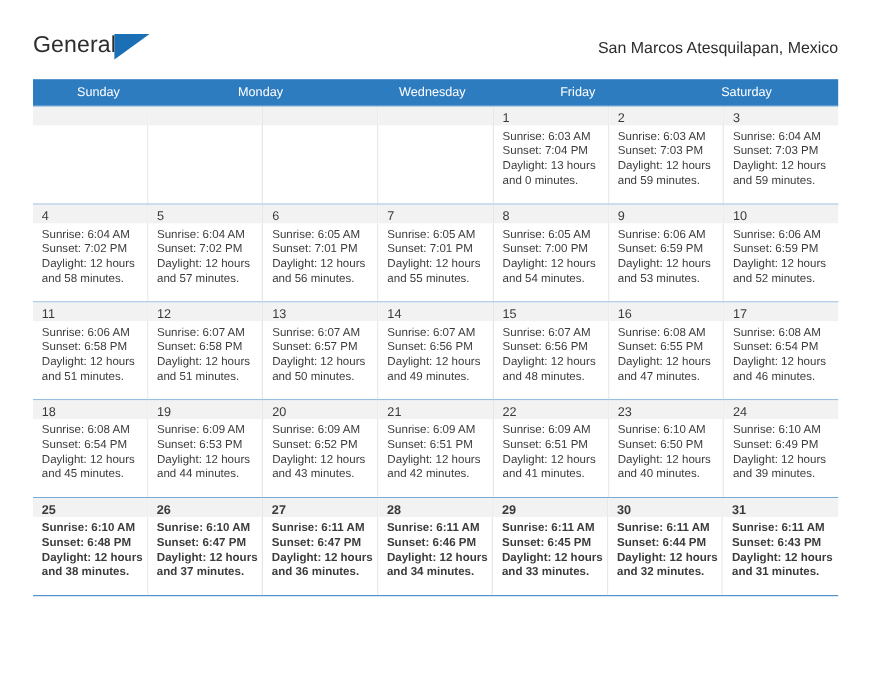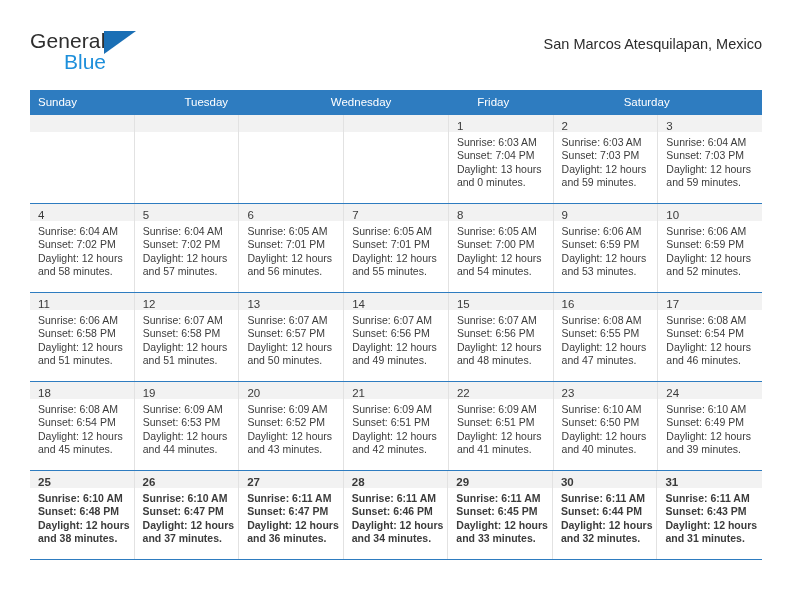--- a/index.html
+++ b/index.html
@@ -35,21 +35,21 @@
   }
   .titles { text-align: right; padding-top: 2px; }
   .title-month { font-size: 27px; color: #2c2c2c; line-height: 1.15; font-weight: normal; }
   .title-loc { font-size: 14.5px; color: #2c2c2c; margin-top: 8px; }
 
   
   .calendar { margin-top: 18px; width: 732px; }
   .weekhead { display: flex; background: #2e7cc0; }
   .weekhead .dow {
     flex: 1 1 0; color: #ffffff; font-size: 11.5px;
-    padding: 5px 0 5px 8px; line-height: 14px;
+    padding: 5px 0 5px 8px; line-height: 14px; margin-left: 32px;
   }
   .week { display: flex; border-top: 1.5px solid #2e7cc0; }
   .week:last-child { border-bottom: 1.5px solid #2e7cc0; font-weight: bold; }
   .cell {
     flex: 1 1 0; width: 104.5px; min-height: 88px;
     border-right: 1px solid #e2e2e2;
     background: #ffffff;
     position: relative;
   }
   .cell:last-child { border-right: none; }
@@ -64,31 +64,30 @@
   .empty .info { visibility: hidden; }
 </style>
 </head>
 <body>
 
 <div class="page">
 
   <div class="header">
     <div class="brand">
       <span class="brand-general">General</span><span class="brand-triangle"></span>
-      <span class="brand-blue">Blue</span>
     </div>
     <div class="titles">
       <div class="title-loc">San Marcos Atesquilapan, Mexico</div>
     </div>
   </div>
 
   <div class="calendar">
     <div class="weekhead">
         <div class="dow">Sunday</div>
-        <div class="dow">Tuesday</div>
+        <div class="dow">Monday</div>
         <div class="dow">Wednesday</div>
         <div class="dow">Friday</div>
         <div class="dow">Saturday</div>
       </div>
     <div>
         <div class="week">
           <div class="cell empty">
             <div class="datebar"><span class="datenum"></span></div>
             <div class="info">
               <div></div>

